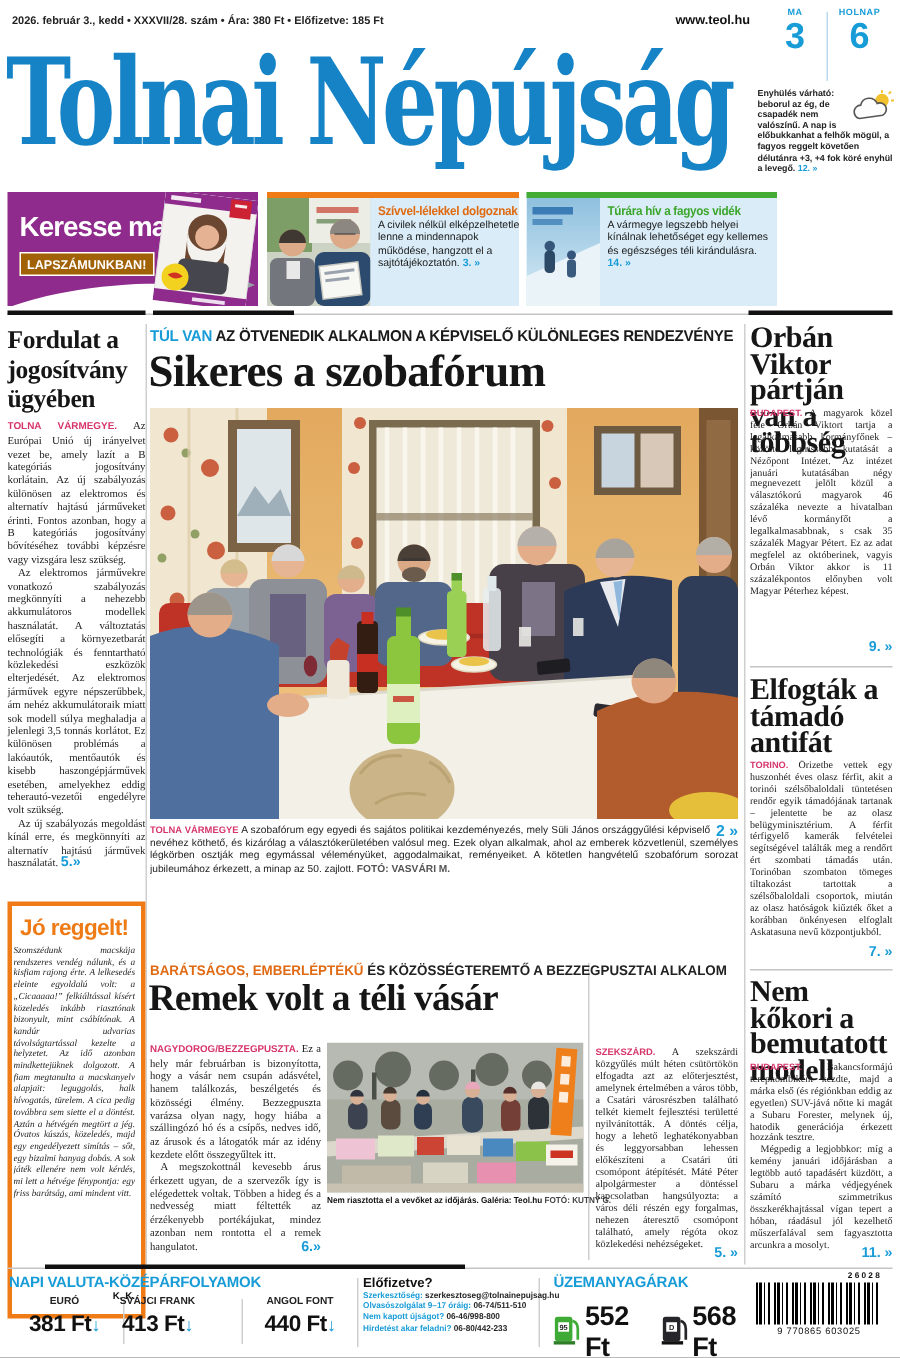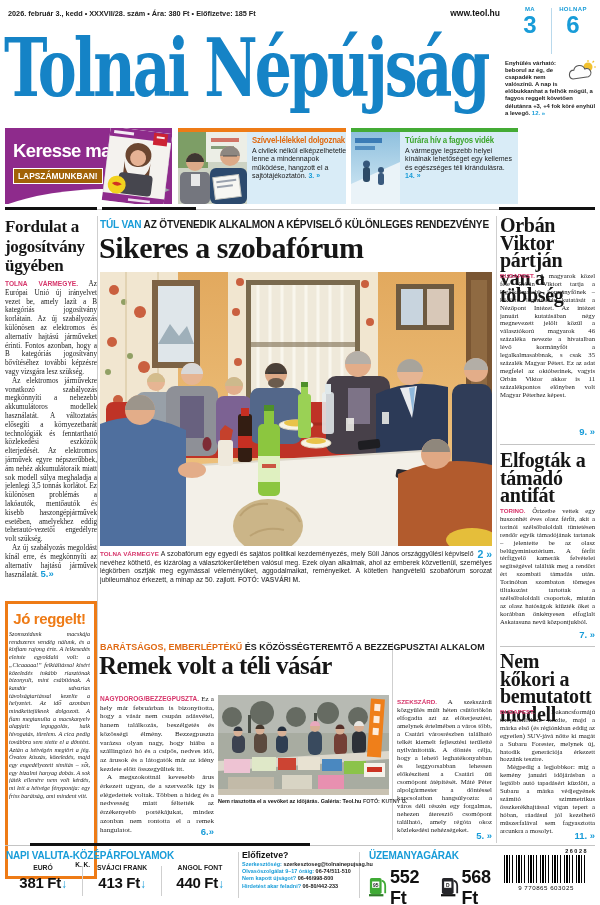--- a/index.html
+++ b/index.html
@@ -485,21 +485,21 @@
   <div class="abs vline" style="left:238px;top:852px;height:46px;"></div>
   <div class="abs vline" style="left:359px;top:852px;height:46px;"></div>
 
   <div class="abs cur">
     <div class="b-title">NAPI VALUTA-KÖZÉPÁRFOLYAMOK</div>
     <div class="cur-col" style="left:0;">
       <div class="cur-label">EURÓ</div>
       <div class="cur-val"><span>381 Ft</span><span class="cur-arrow">↓</span></div>
     </div>
     <div class="abs vline" style="left:76px;top:16px;height:30px;"></div>
-    <div class="cur-col" style="left:79px;">
+    <div class="cur-col" style="left:62px;">
       <div class="cur-label">SVÁJCI FRANK</div>
       <div class="cur-val"><span>413 Ft</span><span class="cur-arrow">↓</span></div>
     </div>
     <div class="abs vline" style="left:155px;top:16px;height:30px;"></div>
     <div class="cur-col" style="left:157px;">
       <div class="cur-label">ANGOL FONT</div>
       <div class="cur-val"><span>440 Ft</span><span class="cur-arrow">↓</span></div>
     </div>
   </div>
 

